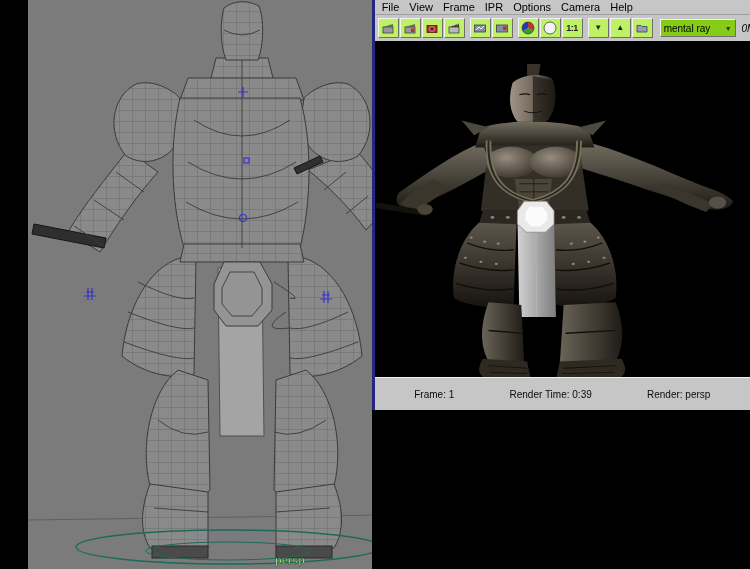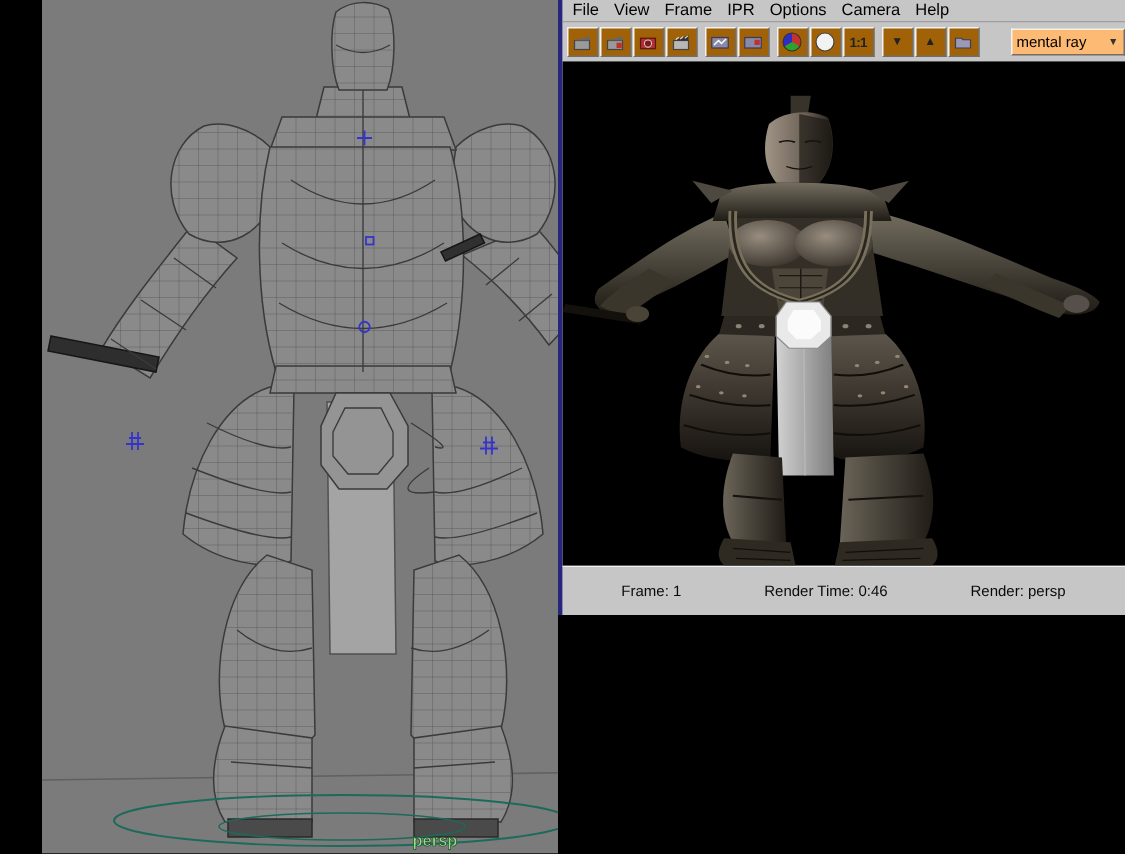--- a/index.html
+++ b/index.html
@@ -15,29 +15,29 @@
   .wf-blue { stroke:#3434cc; fill:none; stroke-width:1.2; }
 
   
   .render-window { width:393px; height:410px; display:flex; flex-direction:column;
                    background:#c6c6c6; border-left:3px solid #26267e; overflow:hidden; }
   .menu-bar { height:15px; display:flex; align-items:center; padding:1px 2px;
               background:#c6c6c6; font-size:11px; border-bottom:1px solid #9e9e9e; color:#000; }
   .menu-item { padding:0 5px; white-space:nowrap; cursor:default; }
 
   .toolbar { height:26px; display:flex; align-items:center; padding:2px 3px; gap:1px; background:#c6c6c6; }
-  .tbtn { width:21px; height:20px; background:#a16207; flex:0 0 auto;
+  .tbtn { width:21px; height:20px; background:#bef264; flex:0 0 auto;
           border:1px solid; border-color:#f2f2f2 #6e6e6e #6e6e6e #f2f2f2;
           display:flex; align-items:center; justify-content:center;
           font-size:9px; color:#222; line-height:1; }
   .tbtn.grp { margin-left:4px; }
   .tbtn .glyph { font-size:8px; }
   .one2one { font-size:9px; font-weight:bold; letter-spacing:-0.5px; }
-  .renderer-select { margin-left:20px; height:18px; display:flex; align-items:center;
-          background:#fdba74; border:1px solid; border-color:#f2f2f2 #6e6e6e #6e6e6e #f2f2f2;
+  .renderer-select { margin-left:6px; height:18px; display:flex; align-items:center;
+          background:#84cc16; border:1px solid; border-color:#f2f2f2 #6e6e6e #6e6e6e #f2f2f2;
           padding:0 3px; font-size:10px; color:#000; }
   .renderer-select .val { width:58px; overflow:hidden; white-space:nowrap; }
   .renderer-select .arrow { font-size:7px; margin-left:3px; color:#333; }
   .mem-label { font-size:10px; color:#000; margin-left:5px;font-style:italic; }
   .ipr-circle { margin-left:auto; width:19px; height:19px; border-radius:50%;
           background:radial-gradient(circle at 35% 30%, #f06a6a, #b81818 70%);
           color:#fff; font-size:6.5px; font-weight:bold; display:flex;
           align-items:center; justify-content:center; flex:0 0 auto; }
 
   .render-area { flex:1; background:#000; position:relative; overflow:hidden; }
@@ -347,18 +347,18 @@
 
         <path d="M112,472 C105,488 108,499 118,503 L162,503 L158,476 Z" fill="#2e2a22"></path>
         <path d="M256,472 C263,488 260,499 250,503 L188,503 L192,476 Z" fill="#2e2a22"></path>
         <path d="M118,482 L158,486 M120,492 L158,494 M250,482 L196,486 M248,492 L194,494" stroke="#120f0b" stroke-width="1.2"></path>
       </svg>
     </div>
 
 
     <div class="bottom-bar">
       <span>Frame: 1</span>
-      <span>Render Time: 0:46</span>
+      <span>Render Time: 0:39</span>
       <span>Render: persp</span>
     </div>
 
   </div>
 </div>
 
 </body></html>

